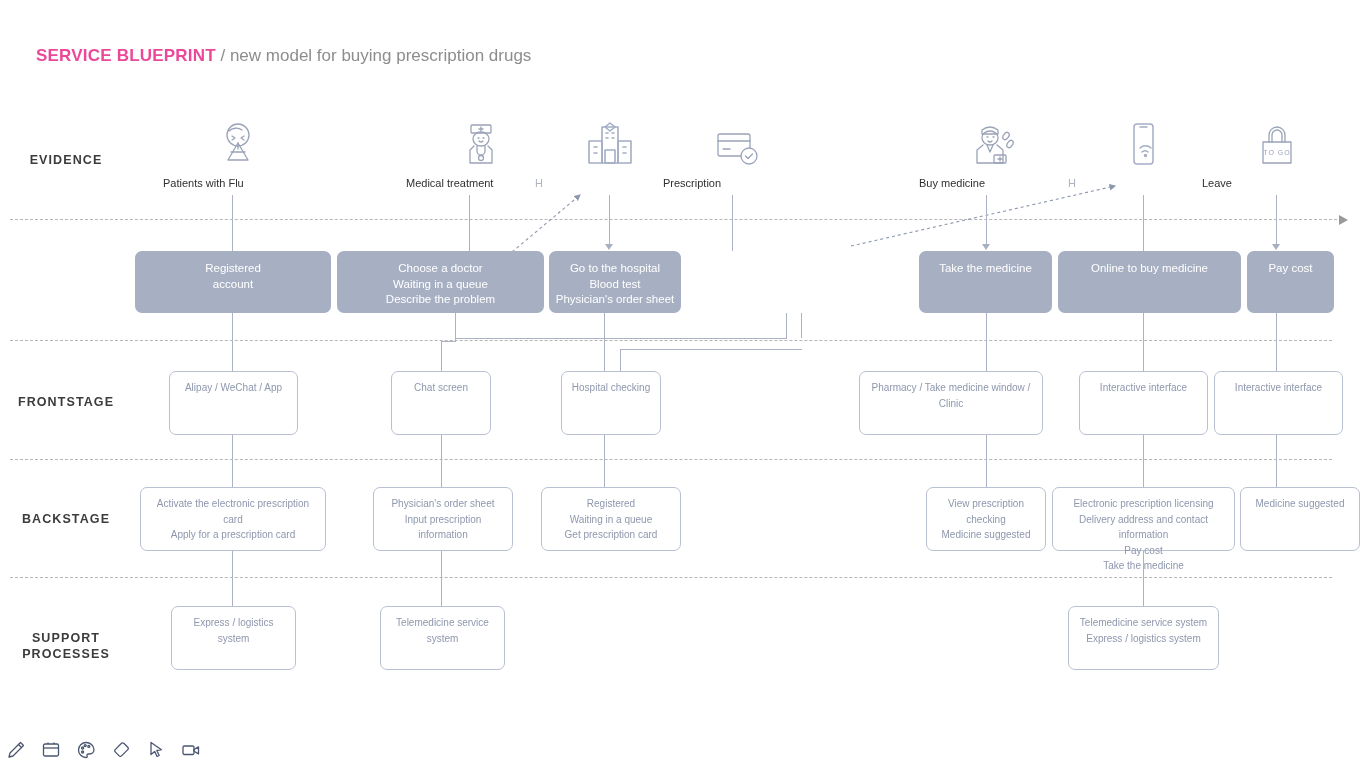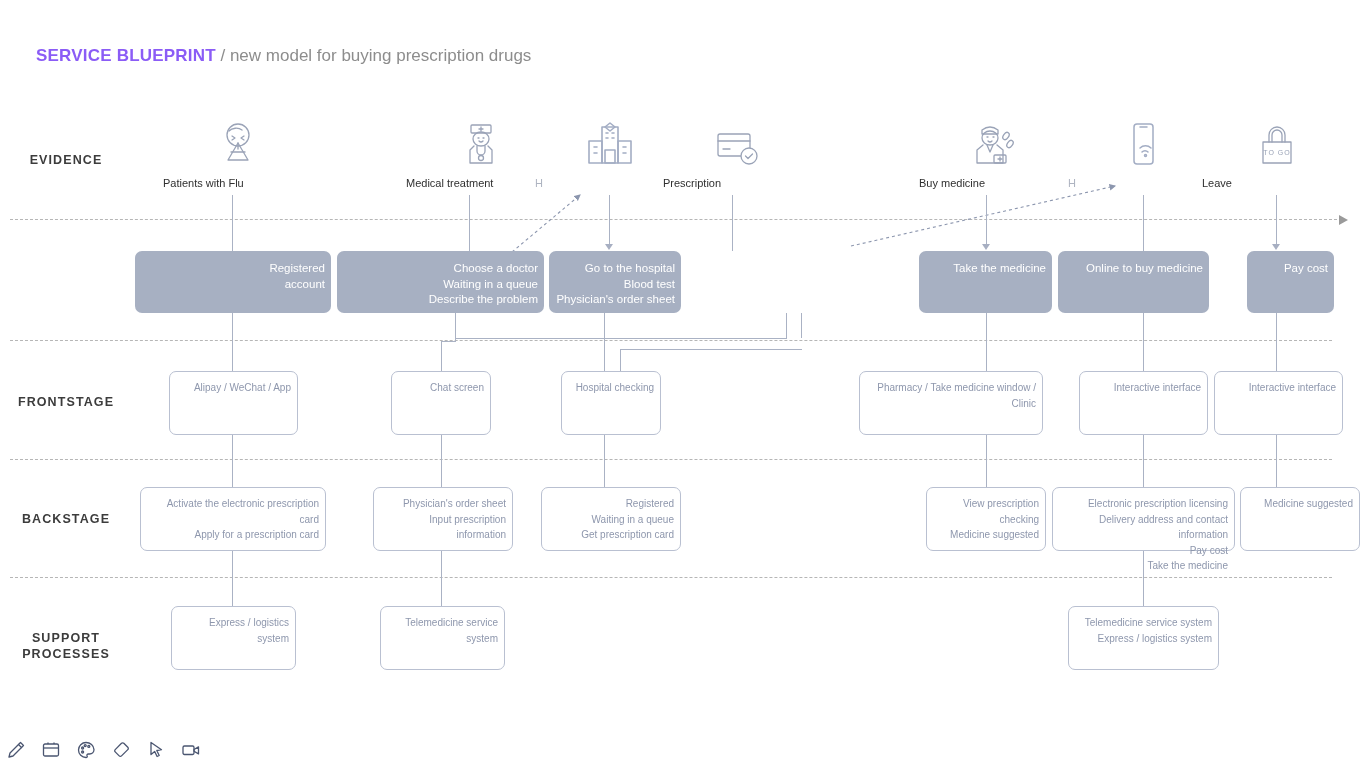--- a/index.html
+++ b/index.html
@@ -5,21 +5,21 @@
   html,body{margin:0;padding:0;}
   body{
     width:1366px;height:768px;background:#ffffff;overflow:hidden;
     font-family:"Liberation Sans","DejaVu Sans",sans-serif;
     -webkit-font-smoothing:antialiased;
   }
   #stage{position:relative;width:1366px;height:768px;}
 
   
   .title{position:absolute;left:36px;top:46px;font-size:17px;white-space:nowrap;}
-  .title .strong{font-weight:bold;color:#8b5cf6;letter-spacing:.2px;}
+  .title .strong{font-weight:bold;color:#ec4899;letter-spacing:.2px;}
   .title .light{font-weight:normal;color:#8d8d8d;margin-top:48px;}
 
   
   .rowlabel{
     position:absolute;left:0;width:132px;text-align:center;
     font-size:12.5px;font-weight:bold;color:#3c3c3c;letter-spacing:1.1px;
     line-height:16px;
   }
 
   
@@ -29,21 +29,21 @@
   }
   .divider.arrowed::after{
     content:"";position:absolute;right:-11px;top:-5px;
     width:0;height:0;border-left:9px solid #9a9a9a;
     border-top:5px solid transparent;border-bottom:5px solid transparent;
   }
 
   
   .box{position:absolute;box-sizing:border-box;border-radius:7px;}
   .box .txt{
-    position:absolute;left:6px;right:6px;text-align:right;
+    position:absolute;left:6px;right:6px;text-align:center;
     line-height:15.5px;white-space:pre-line;
   }
 
   .journey{background:#a7b0c2;}
   .journey .txt{top:10px;color:#ffffff;font-size:11.5px;}
 
   .stagebox{background:#ffffff;border:1px solid #b9c0d1;}
   .stagebox .txt{top:8px;color:#8e97ad;font-size:10px;}
 
   
@@ -219,21 +219,21 @@
 Describe the problem</div>
   </div>
   <div class="box journey" style="left:549px;top:251px;width:132px;height:62px">
     <div class="txt">Go to the hospital
 Blood test
 Physician's order sheet</div>
   </div>
   <div class="box journey" style="left:919px;top:251px;width:133px;height:62px">
     <div class="txt">Take the medicine</div>
   </div>
-  <div class="box journey" style="left:1058px;top:251px;width:151px;height:62px">
+  <div class="box journey" style="left:1058px;top:251px;width:183px;height:62px">
     <div class="txt">Online to buy medicine</div>
   </div>
   <div class="box journey" style="left:1247px;top:251px;width:87px;height:62px">
     <div class="txt">Pay cost</div>
   </div>
 
   <div class="vline" style="left:232px;top:313px;height:58px"></div>
 
   <div class="vline" style="left:455px;top:313px;height:28px"></div>
   <div class="hline" style="left:441px;top:341px;width:15px"></div>

